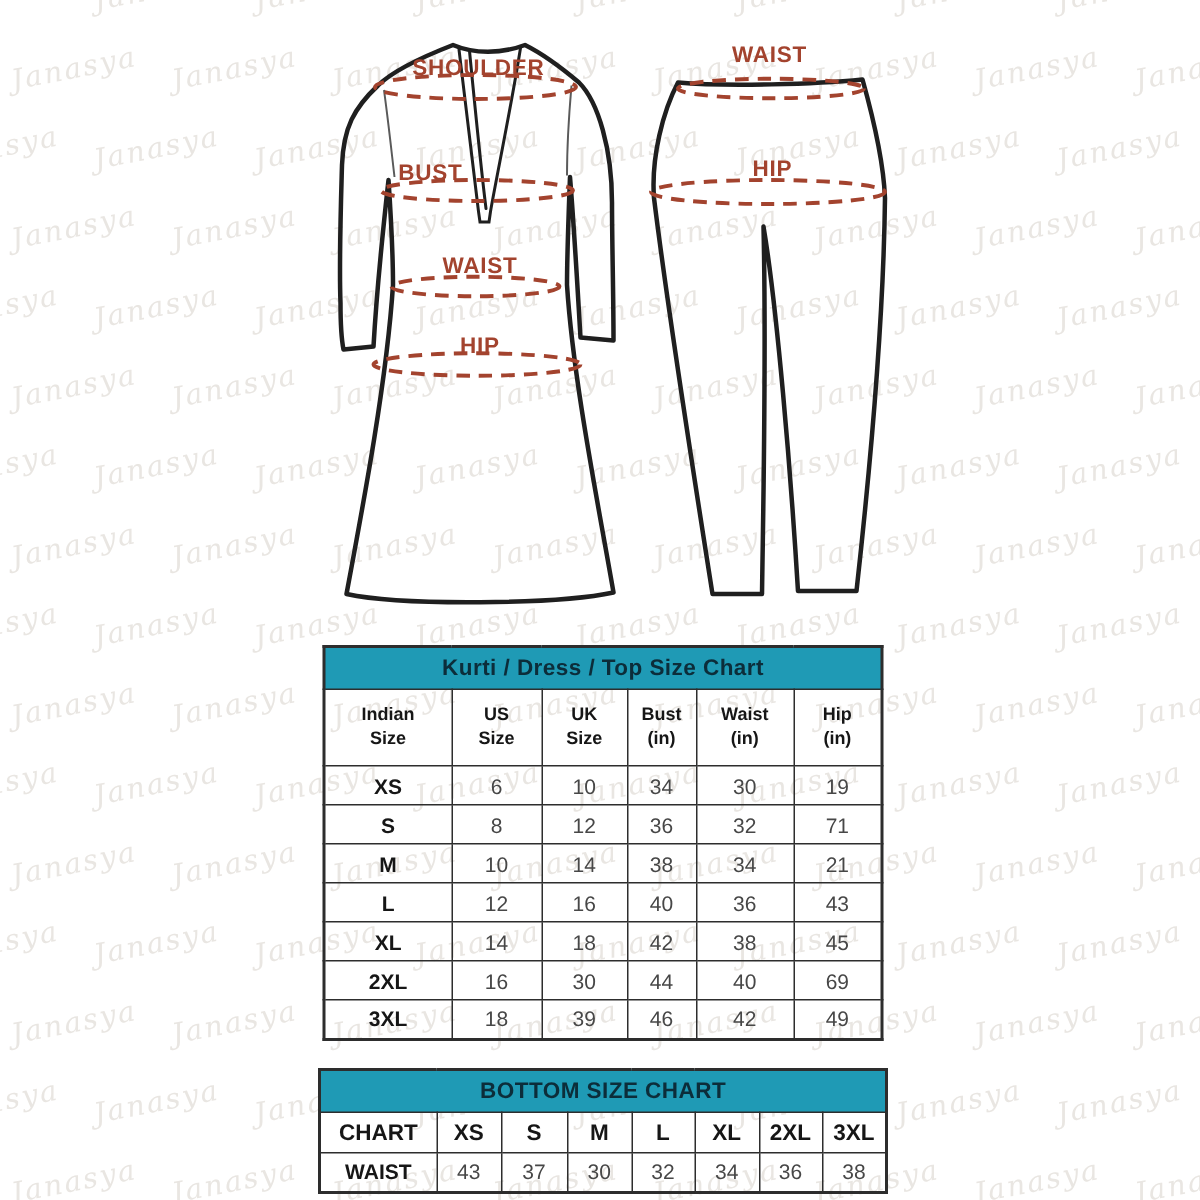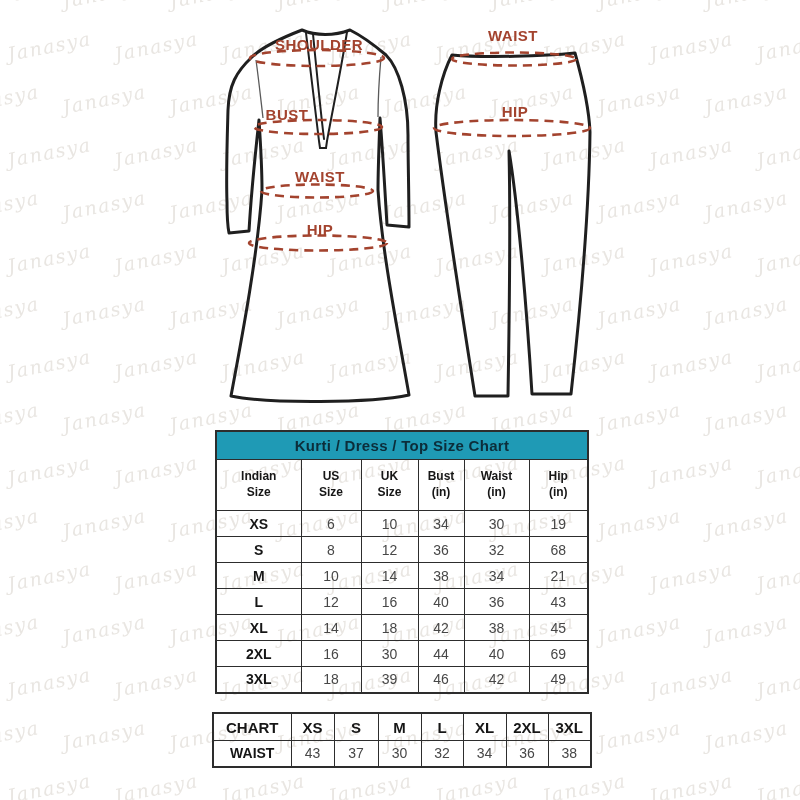--- a/index.html
+++ b/index.html
@@ -267,21 +267,21 @@
           <td class="val">34</td>
           <td class="val">30</td>
           <td class="val">19</td>
         </tr>
         <tr class="data-row">
           <td class="rowhead">S</td>
           <td class="val">8</td>
           <td class="val">12</td>
           <td class="val">36</td>
           <td class="val">32</td>
-          <td class="val">68</td>
+          <td class="val">71</td>
         </tr>
         <tr class="data-row">
           <td class="rowhead">M</td>
           <td class="val">10</td>
           <td class="val">14</td>
           <td class="val">38</td>
           <td class="val">34</td>
           <td class="val">21</td>
         </tr>
         <tr class="data-row">
@@ -324,20 +324,23 @@
         <col style="width: 78px;">
         <col style="width: 43px;">
         <col style="width: 44px;">
         <col style="width: 43px;">
         <col style="width: 42px;">
         <col style="width: 43px;">
         <col style="width: 42px;">
         <col style="width: 43px;">
       </colgroup>
       <tbody>
+        <tr class="title-row">
+          <th colspan="8">BOTTOM SIZE CHART</th>
+        </tr>
         <tr class="head-row">
           <th>CHART</th>
           <th>XS</th>
           <th>S</th>
           <th>M</th>
           <th>L</th>
           <th>XL</th>
           <th>2XL</th>
           <th>3XL</th>
         </tr>

